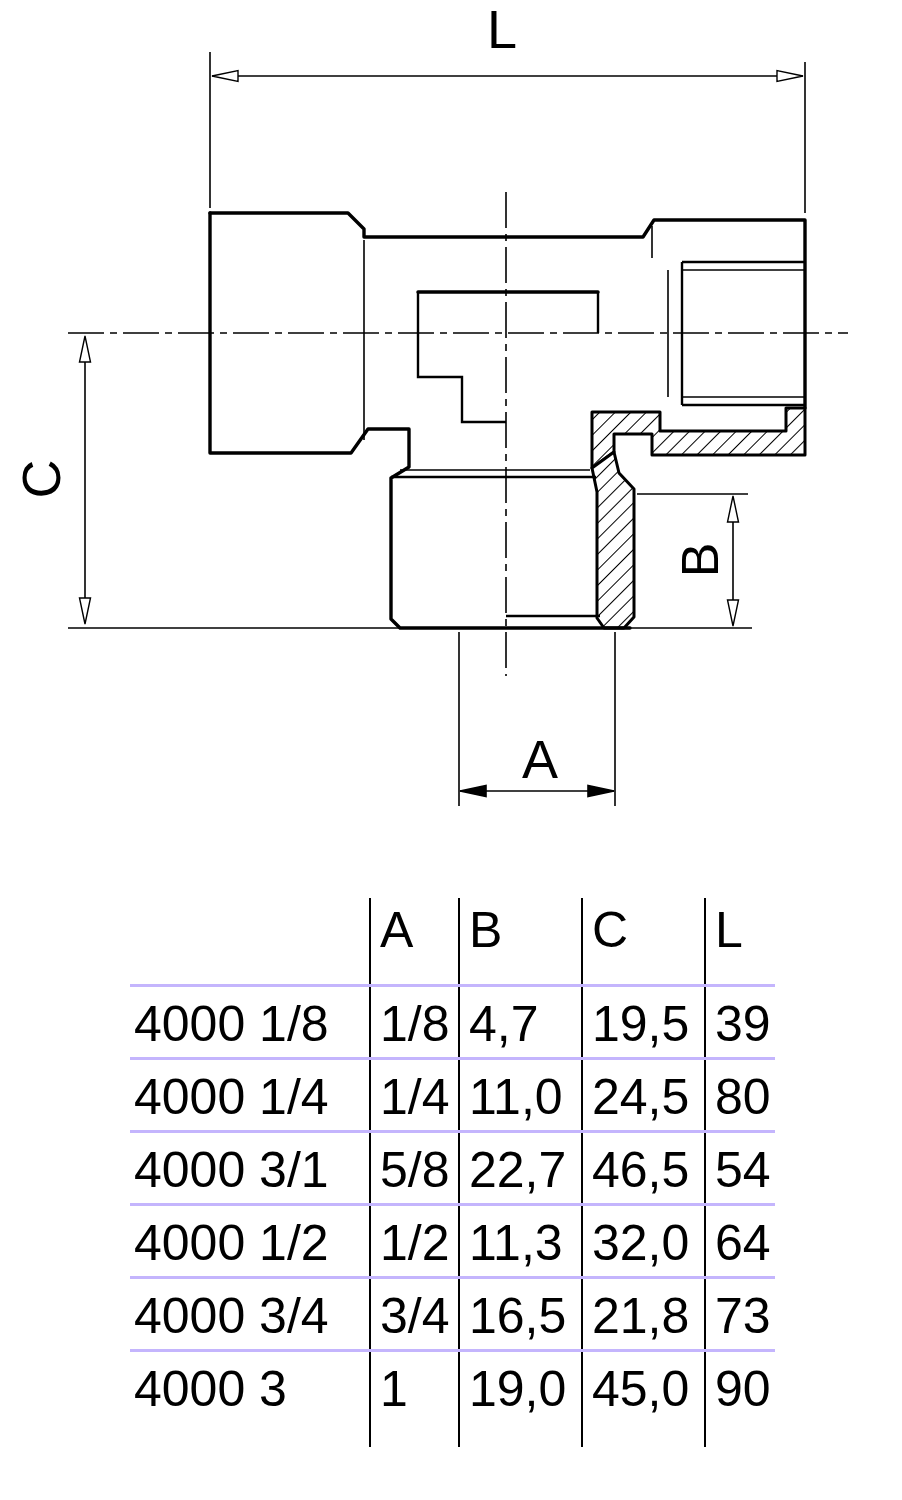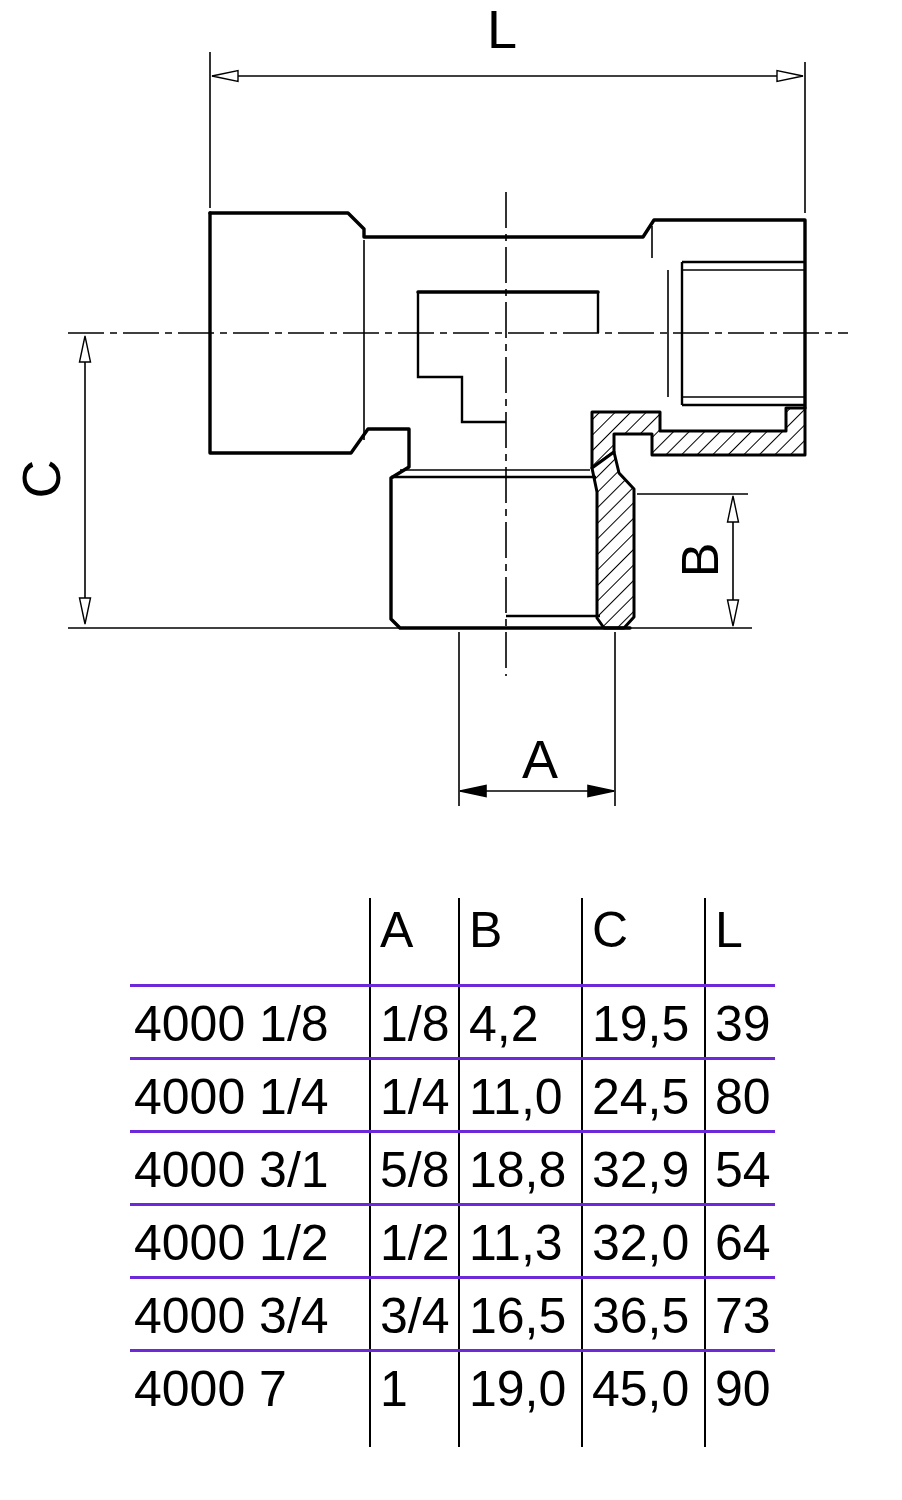--- a/index.html
+++ b/index.html
@@ -6,21 +6,21 @@
   body{width:902px;height:1500px;position:relative;font-family:"Liberation Sans",sans-serif;}
   #stage{position:absolute;top:0;left:0;width:902px;height:1500px;background:#fff;}
   #draw{position:absolute;top:0;left:0;}
   
   .tbl{position:absolute;left:130px;top:898px;border-collapse:collapse;table-layout:fixed;width:645px;}
   .tbl td,.tbl th{font-family:"Liberation Sans",sans-serif;font-size:50px;font-weight:400;color:#000;
                   text-align:left;vertical-align:top;white-space:nowrap;box-sizing:border-box;
                   overflow:visible;line-height:1.05;}
   .tbl th{height:87px;padding:6px 0 0 9px;}
   .tbl th.namecol{padding-left:4px;}
-  .tbl tr.data td{border-top:3px solid #6d28d9;height:73px;padding:11px 0 0 9px;}
+  .tbl tr.data td{border-top:3px solid #c4b5fd;height:73px;padding:11px 0 0 9px;}
   .tbl tr.data td.namecol{padding-left:4px;}
   .tbl .vb{border-left:2.5px solid #000;}
   .tbl tr.spacer td{height:24px;border-top:none;padding:0;}
   text{font-family:"Liberation Sans",sans-serif;fill:#000;}
 </style>
 </head>
 <body>
 
 <div id="stage">
 
@@ -116,54 +116,54 @@
         <tr class="hdr">
       <th class="namecol"></th>
       <th class="vb">A</th>
       <th class="vb">B</th>
       <th class="vb">C</th>
       <th class="vb">L</th>
     </tr>
     <tr class="data">
       <td class="namecol">4000 1/8</td>
       <td class="vb">1/8</td>
-      <td class="vb">4,2</td>
+      <td class="vb">4,7</td>
       <td class="vb">19,5</td>
       <td class="vb">39</td>
     </tr>
     <tr class="data">
       <td class="namecol">4000 1/4</td>
       <td class="vb">1/4</td>
       <td class="vb">11,0</td>
       <td class="vb">24,5</td>
       <td class="vb">80</td>
     </tr>
     <tr class="data">
       <td class="namecol">4000 3/1</td>
       <td class="vb">5/8</td>
-      <td class="vb">18,8</td>
-      <td class="vb">32,9</td>
+      <td class="vb">22,7</td>
+      <td class="vb">46,5</td>
       <td class="vb">54</td>
     </tr>
     <tr class="data">
       <td class="namecol">4000 1/2</td>
       <td class="vb">1/2</td>
       <td class="vb">11,3</td>
       <td class="vb">32,0</td>
       <td class="vb">64</td>
     </tr>
     <tr class="data">
       <td class="namecol">4000 3/4</td>
       <td class="vb">3/4</td>
       <td class="vb">16,5</td>
-      <td class="vb">36,5</td>
+      <td class="vb">21,8</td>
       <td class="vb">73</td>
     </tr>
     <tr class="data">
-      <td class="namecol">4000 7</td>
+      <td class="namecol">4000 3</td>
       <td class="vb">1</td>
       <td class="vb">19,0</td>
       <td class="vb">45,0</td>
       <td class="vb">90</td>
     </tr>
     <tr class="spacer">
       <td></td>
       <td class="vb"></td>
       <td class="vb"></td>
       <td class="vb"></td>

